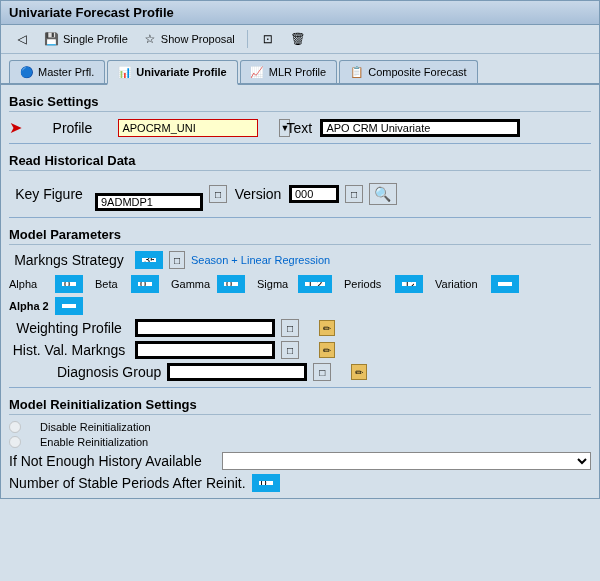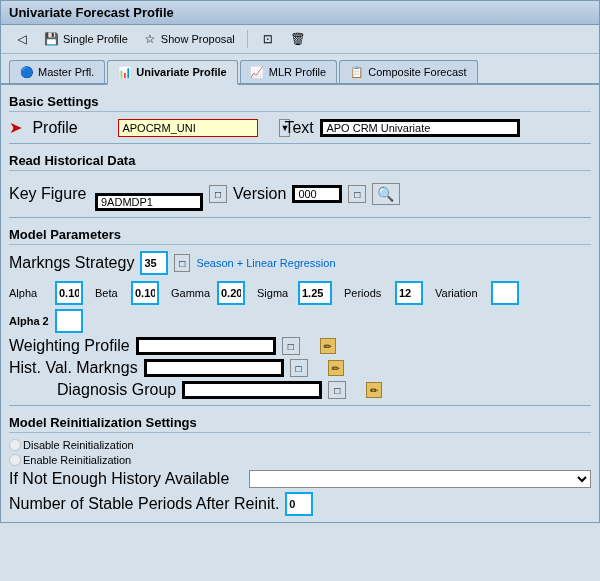--- a/index.html
+++ b/index.html
@@ -95,45 +95,45 @@
     }
     .form-row {
       display: flex;
       align-items: center;
       gap: 6px;
       margin-bottom: 4px;
     }
     .form-label {
       color: #000;
       min-width: 80px;
-      font-size: 16px;
+      font-size: 14px;
+      text-align: center;
     }
     .form-label-sm {
       color: #000;
       font-size: 11px;
     }
     .input-field {
       background: #fff;
       border: 3px solid #000000;
       padding: 1px 3px;
       font-size: 11px;
       height: 18px;
     }
     .input-field.yellow {
       background: #ffffcc;
       border: 1px solid #cc0000;
     }
     .input-field-xs {
       background: #fff;
-      border: 2px solid #0ea5e9;
-      padding: 10px 2px;
+      border: 7px solid #0ea5e9;
+      padding: 1px 2px;
       font-size: 11px;
       height: 18px;
       width: 28px;
-      font-weight: bold;
     }
     .select-btn {
       background: #d4e0ea;
       border: 1px solid #888;
       width: 18px; height: 18px;
       display: flex; align-items: center; justify-content: center;
       cursor: pointer;
       font-size: 10px;
     }
     .search-btn {
@@ -145,21 +145,21 @@
       font-size: 10px;
     }
     .link-text {
       color: #0066cc;
       cursor: pointer;
       font-size: 11px;
     }
     .radio-row {
       display: flex;
       align-items: flex-end;
-      gap: 2px;
+      gap: 19px;
       margin-bottom: 3px;
     }
     .radio-input {
       width: 12px; height: 12px;
       margin: 0;
     }
     .combo-field {
       display: flex;
       align-items: center;
     }

